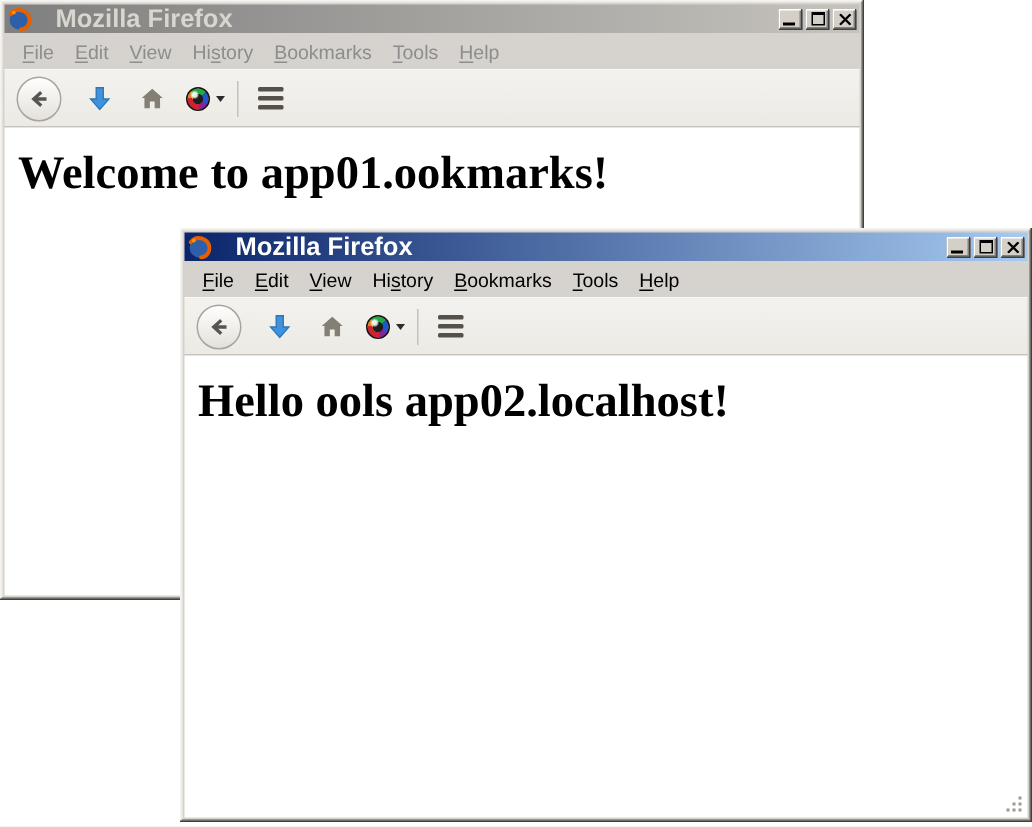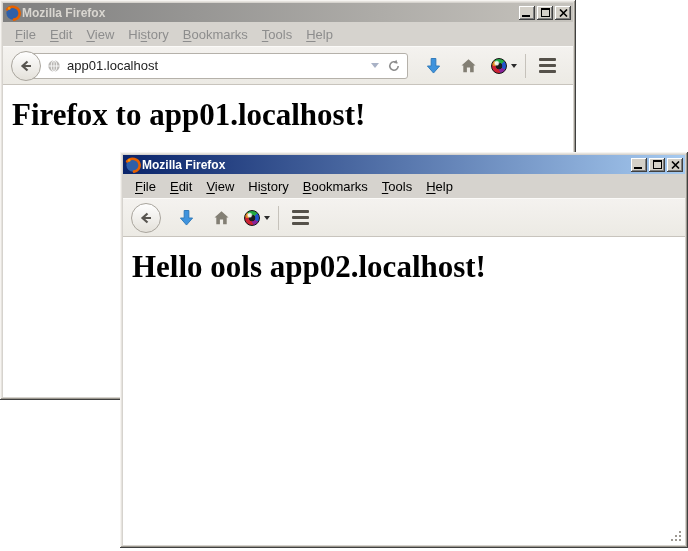--- a/index.html
+++ b/index.html
@@ -11,21 +11,21 @@
     box-shadow: inset -1px -1px 0 #404040, inset 1px 1px 0 #f6f4f1,
                 inset -2px -2px 0 #9c988f, inset 2px 2px 0 #e6e3de; }
   .window-inner { display: flex; flex-direction: column; height: 100%; }
 
   
   .titlebar { height: 19px; flex: 0 0 19px; display: flex; align-items: center;
     padding: 1px 2px; margin-bottom: 1px; }
   .titlebar.active   { background: linear-gradient(to right, #0a246a, #a6caf0); }
   .titlebar.inactive { background: linear-gradient(to right, #7f7f7f, #c6c3bd); }
   .fx-logo { width: 16px; height: 16px; flex: 0 0 16px; }
-  .title-text { flex: 1; margin-left: 1px; font-size: 12px; font-weight: bold;
+  .title-text { flex: 1; margin-left: 16px; font-size: 17px; font-weight: bold;
     color: #ffffff; white-space: nowrap; }
   .inactive .title-text { color: #d9d6d0; }
   .caption-btns { display: flex; gap: 2px; }
   .cap-btn { width: 16px; height: 14px; background: #d4d0c8; border: none;
     box-shadow: inset -1px -1px 0 #404040, inset 1px 1px 0 #ffffff,
                 inset -2px -2px 0 #808080;
     display: flex; align-items: center; justify-content: center; padding: 0; }
   .glyph-min { width: 8px; height: 2px; background: #000; margin-top: 7px; margin-right: 3px; }
   .glyph-max { width: 9px; height: 9px; border: 1px solid #000; border-top-width: 2px; }
 
@@ -121,33 +121,20 @@
       <span class="menu-item"><span></span><u>T</u><span>ools</span></span>
       <span class="menu-item"><span></span><u>H</u><span>elp</span></span>
     </div>
 
     <div class="navbar">
       <button class="back-btn">
         <svg width="16" height="16" viewBox="0 0 16 16">
           <path d="M9.5 3.5 L4.5 8 L9.5 12.5 M4.8 8 H13" stroke="#585550" stroke-width="2.2" fill="none"></path>
         </svg>
       </button>
-      <div class="urlbar">
-        <svg width="14" height="14" viewBox="0 0 16 16">
-          <circle cx="8" cy="8" r="6.5" fill="#b8b6b3"></circle>
-          <path d="M1.5 8 h13 M8 1.5 v13" stroke="#fff" stroke-width="1" fill="none"></path>
-          <ellipse cx="8" cy="8" rx="3.2" ry="6.5" stroke="#fff" stroke-width="1" fill="none"></ellipse>
-        </svg>
-        <span class="url-text">app01.localhost</span>
-        <span class="dd-triangle"></span>
-        <svg width="14" height="14" viewBox="0 0 16 16">
-          <path d="M12.8 8 a4.8 4.8 0 1 1 -1.4 -3.4" fill="none" stroke="#8d8d8d" stroke-width="1.8"></path>
-          <path d="M10.6 0.8 L12.2 5 L7.8 4.6 Z" fill="#8d8d8d"></path>
-        </svg>
-      </div>
       <div class="tool-icons">
         <button class="tool-btn">
           <svg width="15" height="18" viewBox="0 0 16 18">
             <path d="M5.5 1 h5 v8 h4 L8 16.5 L1.5 9 h4 z" fill="#3f93dd" stroke="#2d77b8" stroke-width="1"></path>
           </svg>
         </button>
         <button class="tool-btn">
           <svg width="17" height="16" viewBox="0 0 16 16">
             <path d="M8 1.2 L15 7.4 H13.2 V14.2 H9.6 V9.6 H6.4 V14.2 H2.8 V7.4 H1 Z" fill="#837f74"></path>
           </svg>
@@ -161,21 +148,21 @@
           <span class="burger">
               <i></i>
               <i></i>
               <i></i>
             </span>
         </button>
       </div>
     </div>
 
     <div class="content">
-      <h1>Firefox to app01.localhost!</h1>
+      <h1>Welcome to app01.ookmarks!</h1>
     </div>
   </div>
 </div>
 
 <div class="window win-active" id="win-front">
   <div class="window-inner">
     <div class="titlebar active">
       <svg class="fx-logo" viewBox="0 0 16 16">
         <circle cx="8" cy="8.2" r="6.6" fill="#2f5fa8"></circle>
         <path d="M2.2 4.4 A7 7 0 0 1 14.6 7.6 A6.2 6.2 0 0 1 9 14.6" stroke="#e66000" stroke-width="2.6" fill="none" stroke-linecap="round"></path>

